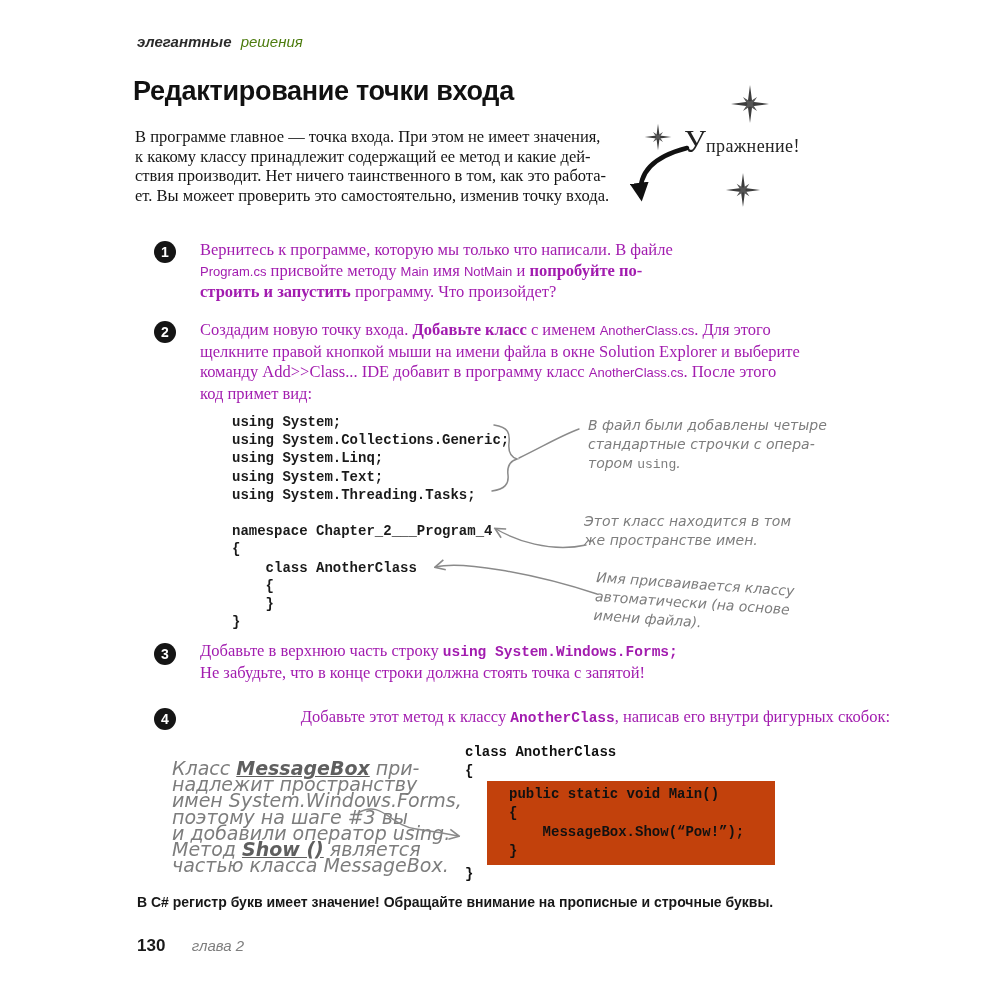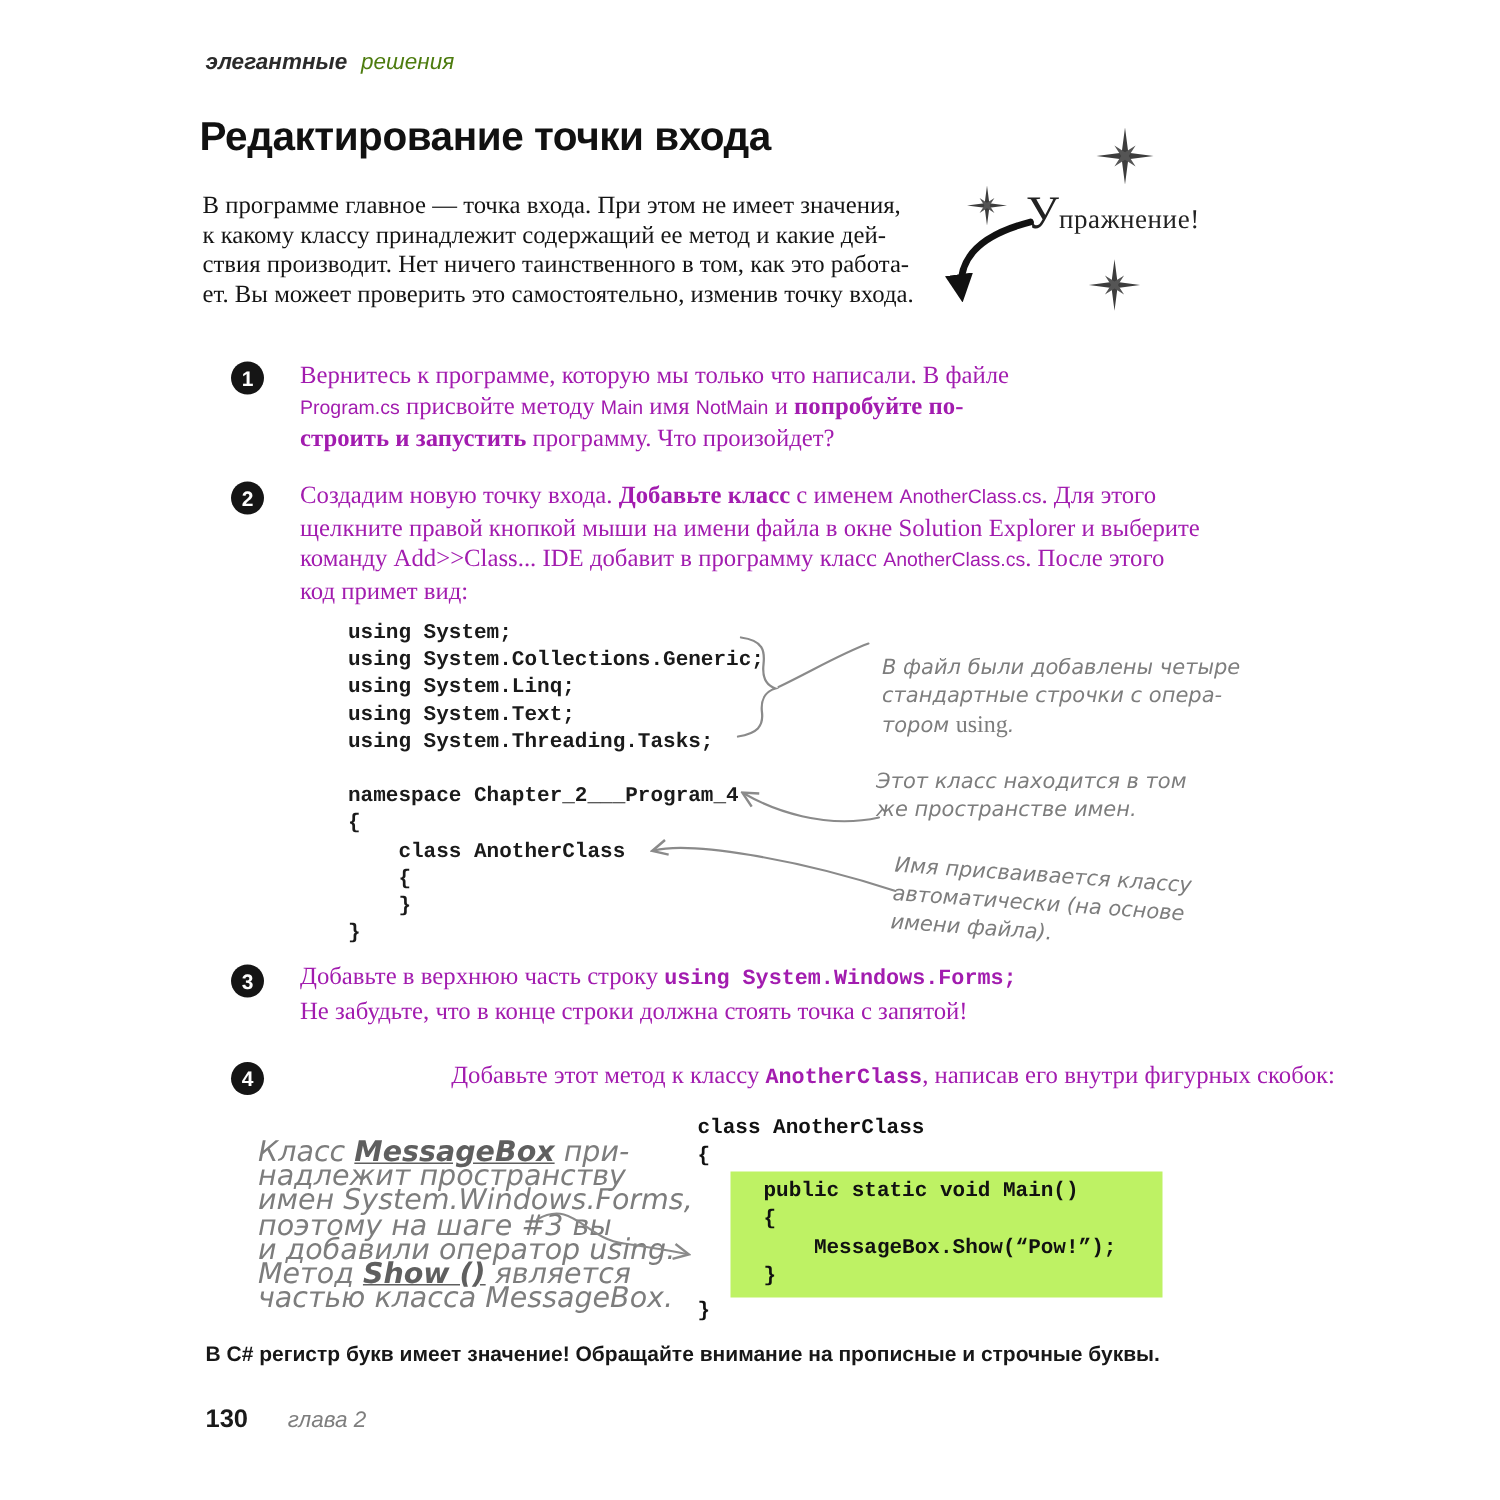--- a/index.html
+++ b/index.html
@@ -33,30 +33,30 @@
 
   
   .seg-b{font-weight:bold;}
   .seg-m{font-family:Liberation Sans, sans-serif;font-size:13px;}
   .seg-mb{font-family:"Liberation Mono",monospace;font-size:14.5px;font-weight:bold;}
 
   
   .hw{position:absolute;font-family:"DejaVu Sans",sans-serif;font-style:italic;color:#7d7d7d;
       font-size:14px;line-height:19px;}
   .seg-hwb{font-weight:bold;color:#5f5f5f;text-decoration:underline;}
-  .seg-hwm{font-family:Liberation Serif, serif;font-size:16px;font-style:normal;}
+  .seg-hwm{font-family:Liberation Mono, monospace;font-size:13px;font-style:normal;}
   #ann-class-name{transform:rotate(4deg);transform-origin:left top;}
   #ann-messagebox{font-size:19px;line-height:16.2px;}
 
   
   pre{margin:0;font-family:"Liberation Mono",monospace;}
   .code1{position:absolute;left:232px;top:413px;font-size:14px;line-height:18.2px;color:#1a1a1a;font-weight:bold;}
   .code2{position:absolute;left:465px;top:743px;font-size:14px;line-height:19px;font-weight:bold;color:#111;}
   .code2 pre{font-weight:bold;}
-  .hlbox{background:#bef264;margin-left:22px;width:288px;padding:4px 0 4px 22px;box-sizing:border-box;}
+  .hlbox{background:#c2410c;margin-left:22px;width:288px;padding:4px 0 4px 22px;box-sizing:border-box;}
 
   
   .bottomnote{position:absolute;left:137px;top:894px;width:760px;font-family:"Liberation Sans",sans-serif;
               font-weight:bold;font-size:14px;color:#171717;}
   .footer{position:absolute;left:137px;top:936px;font-family:"Liberation Sans",sans-serif;}
   .footer .pn{font-weight:bold;font-size:17px;color:#1a1a1a;}
   .footer .ch{font-style:italic;font-size:15px;color:#7e7e7e;margin-left:22px;}
 
   
   .overlay{position:absolute;left:0;top:0;width:1000px;height:1000px;pointer-events:none;}
@@ -94,21 +94,21 @@
 using System.Text;
 using System.Threading.Tasks;
 
 namespace Chapter_2___Program_4
 {
     class AnotherClass
     {
     }
 }</pre>
 
-  <div class="hw" id="ann-usings" style="left:588px;top:436px;"><span class="seg-hw">В файл были добавлены четыре</span><br><span class="seg-hw">стандартные строчки с опера-</span><br><span class="seg-hw">тором </span><span class="seg-hwm">using</span><span class="seg-hw">.</span></div>
+  <div class="hw" id="ann-usings" style="left:588px;top:416px;"><span class="seg-hw">В файл были добавлены четыре</span><br><span class="seg-hw">стандартные строчки с опера-</span><br><span class="seg-hw">тором </span><span class="seg-hwm">using</span><span class="seg-hw">.</span></div>
   <div class="hw" id="ann-namespace" style="left:584px;top:512px;"><span class="seg-hw">Этот класс находится в том</span><br><span class="seg-hw">же пространстве имен.</span></div>
   <div class="hw" id="ann-class-name" style="left:597px;top:568px;"><span class="seg-hw">Имя присваивается классу</span><br><span class="seg-hw">автоматически (на основе</span><br><span class="seg-hw">имени файла).</span></div>
 
   <div class="badge" style="left:154px;top:643px;">3</div>
   <div class="steptext" style="left:200px;top:641px;width:660px;"><span class="seg-t">Добавьте в верхнюю часть строку </span><span class="seg-mb">using  System.Windows.Forms;</span><br><span class="seg-t">Не забудьте, что в конце строки должна стоять точка с запятой!</span></div>
 
   <div class="badge" style="left:154px;top:708px;">4</div>
   <div class="steptext" style="left:200px;top:707px;width:690px;text-align:right;"><span class="seg-t">Добавьте этот метод к классу </span><span class="seg-mb">AnotherClass</span><span class="seg-t">, написав его внутри фигурных скобок:</span></div>
 
   <div class="hw" id="ann-messagebox" style="left:172px;top:760px;"><span class="seg-hw">Класс </span><span class="seg-hwb">MessageBox</span><span class="seg-hw"> при-</span><br><span class="seg-hw">надлежит пространству</span><br><span class="seg-hw">имен System.Windows.Forms,</span><br><span class="seg-hw">поэтому на шаге #3 вы</span><br><span class="seg-hw">и добавили оператор using.</span><br><span class="seg-hw">Метод </span><span class="seg-hwb">Show ()</span><span class="seg-hw"> является</span><br><span class="seg-hw">частью класса MessageBox.</span></div>

